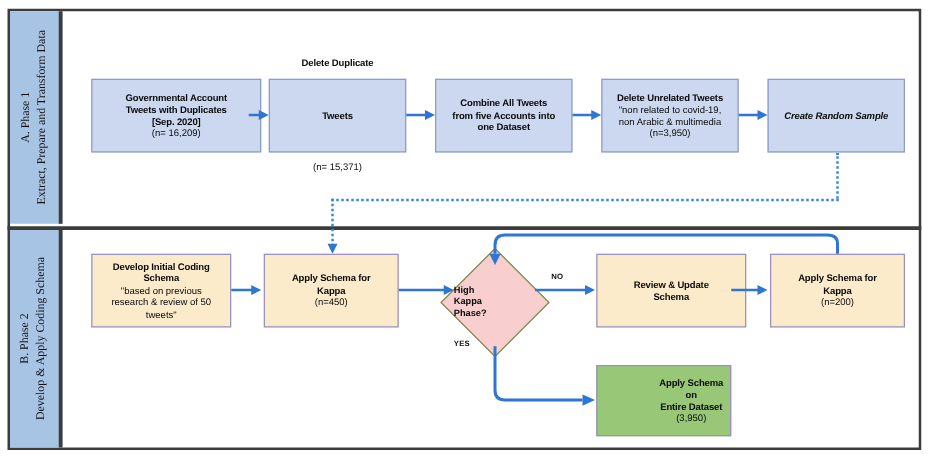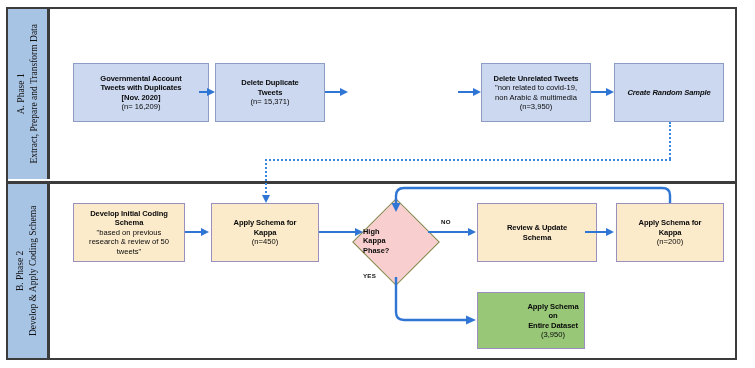--- a/index.html
+++ b/index.html
@@ -186,30 +186,35 @@
   <div class="lane-label" id="lane-phase2">
     <div class="vtext">
       <span>B. Phase 2</span><br>
       <span>Develop &amp; Apply Coding Schema</span>
     </div>
   </div>
 
   <div class="node blue" style="left:73px; top:63px; width:136px; height:59px;">
     <div class="ttl">Governmental Account</div>
     <div class="ttl">Tweets with Duplicates</div>
-    <div class="ttl">[Nov. 2020]</div>
+    <div class="ttl">[Sep. 2020]</div>
     <div class="sub">(n= 16,209)</div>
   </div>
 
-  <div class="node blue" style="left:215px; top:63px; width:110px; height:59px;">
+  <div class="node blue" style="left:215px; top:63px; width:110px; height:59px;gap:32px;">
     <div class="ttl">Delete Duplicate</div>
     <div class="ttl">Tweets</div>
     <div class="sub">(n= 15,371)</div>
   </div>
 
+  <div class="node blue" style="left:348px; top:63px; width:110px; height:59px;">
+    <div class="ttl">Combine All Tweets</div>
+    <div class="ttl">from five Accounts into</div>
+    <div class="ttl">one Dataset</div>
+  </div>
 
   <div class="node blue" style="left:481px; top:63px; width:110px; height:59px;">
     <div class="ttl">Delete Unrelated Tweets</div>
     <div class="sub">"non related to covid-19,</div>
     <div class="sub">non Arabic &amp; multimedia</div>
     <div class="sub">(n=3,950)</div>
   </div>
 
   <div class="node blue" style="left:614px; top:63px; width:110px; height:59px;font-style:italic;">
     <div class="ttl">Create Random Sample</div>

